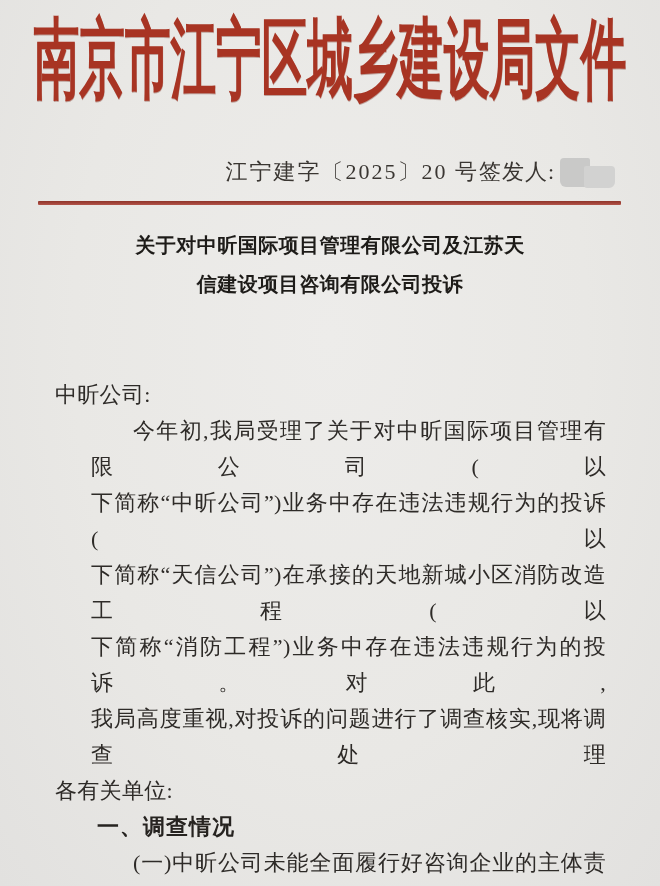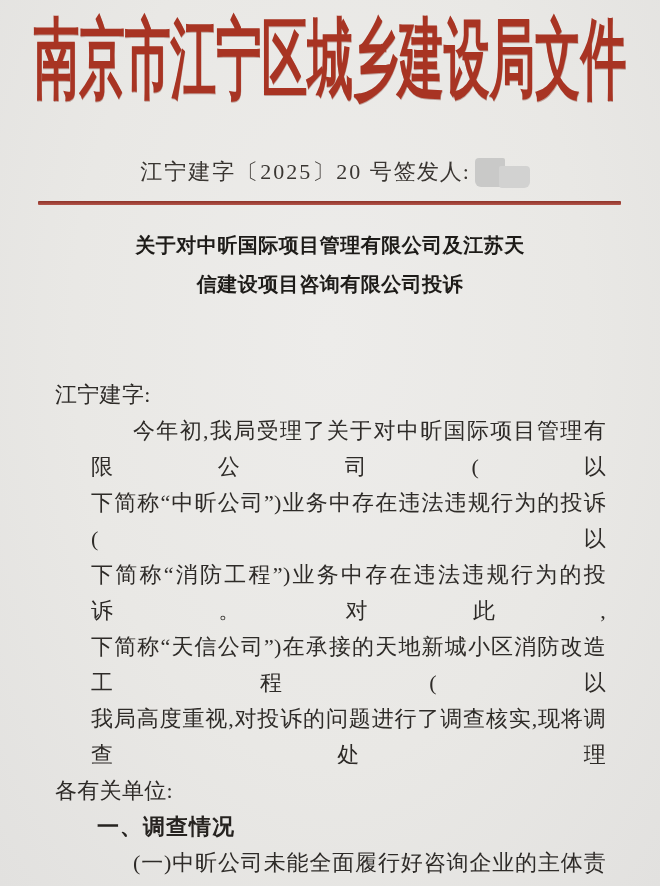--- a/index.html
+++ b/index.html
@@ -41,21 +41,21 @@
     font-family: "Liberation Serif", "DejaVu Serif", serif;
   }
 
   
   .meta-row {
     position: absolute;
     top: 157px;
     left: 55px;
     right: 44px;
     display: flex;
-    justify-content: center;
+    justify-content: flex-end;
     align-items: flex-start;
     font-size: 22px;
     line-height: 30px;
     color: #3a3632;
   }
   .doc-number { letter-spacing: 2px; }
   .signer {
     display: inline-flex;
     align-items: flex-start;
     letter-spacing: 1px;
@@ -155,25 +155,25 @@
   </div>
 
   <div class="red-line"></div>
 
   <div class="doc-title">
     <div>关于对中昕国际项目管理有限公司及江苏天</div>
     <div>信建设项目咨询有限公司投诉</div>
   </div>
 
   <div class="body-text">
-      <div class="body-line">江宁建字:</div>
+      <div class="body-line">中昕公司:</div>
       <div class="body-line jl ind">今年初,我局受理了关于对中昕国际项目管理有限公司(以</div>
       <div class="body-line jl">下简称“中昕公司”)业务中存在违法违规行为的投诉(以</div>
+      <div class="body-line jl">下简称“天信公司”)在承接的天地新城小区消防改造工程(以</div>
       <div class="body-line jl">下简称“消防工程”)业务中存在违法违规行为的投诉。对此,</div>
-      <div class="body-line jl">下简称“天信公司”)在承接的天地新城小区消防改造工程(以</div>
       <div class="body-line jl">我局高度重视,对投诉的问题进行了调查核实,现将调查处理</div>
       <div class="body-line">各有关单位:</div>
       <div class="body-line ind emph">一、调查情况</div>
       <div class="body-line jl ind">(一)中昕公司未能全面履行好咨询企业的主体责任、质</div>
       <div class="body-line jl">量责任和管理责任,作为江苏省外工程造价咨询企业,未在咨</div>
     </div>
 
 </div>
 
 </body></html>

